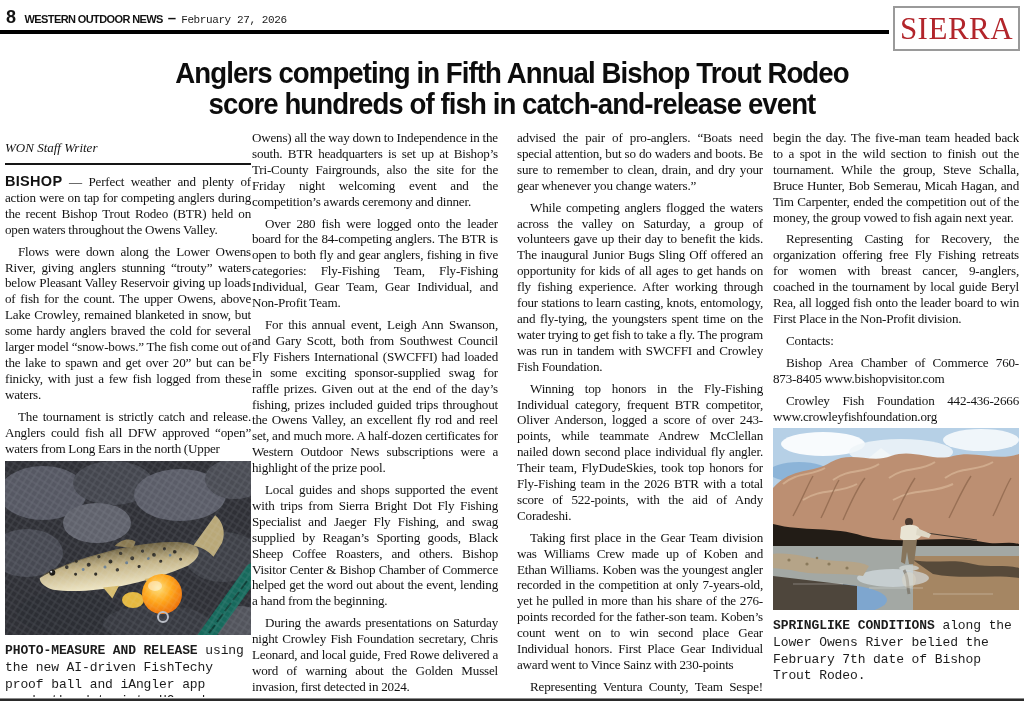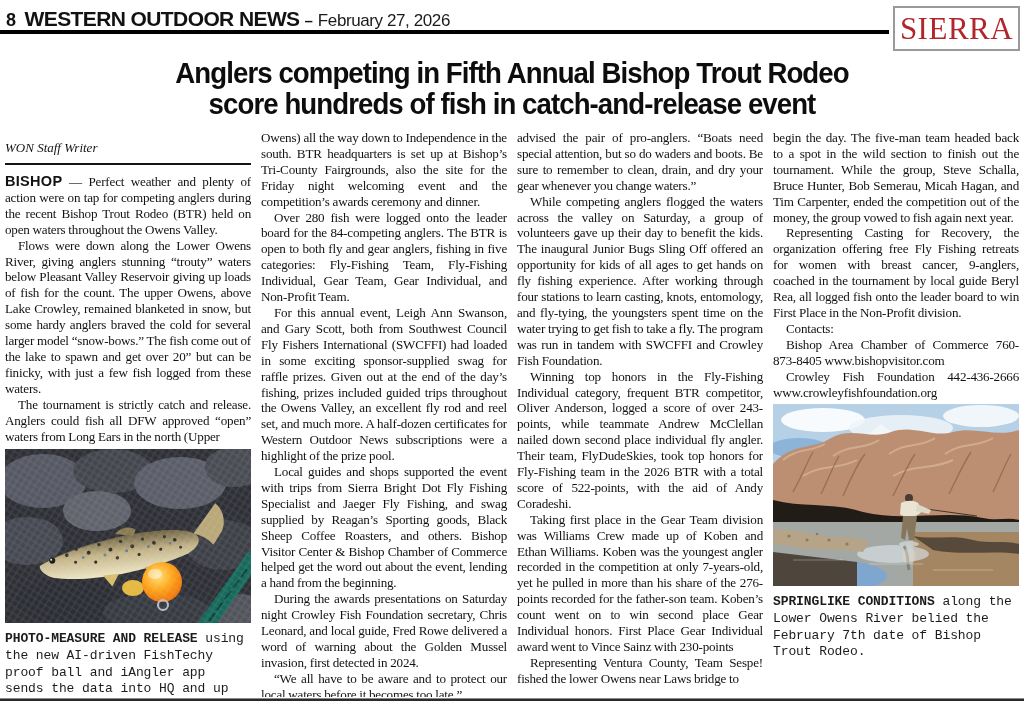--- a/index.html
+++ b/index.html
@@ -2,43 +2,43 @@
 <html lang="en"><head>
 <meta charset="utf-8">
 <style>
   html,body{margin:0;padding:0;background:#e8e8e8;}
   .page{position:relative;width:1024px;height:706px;background:#ffffff;overflow:hidden;
         font-family:"Liberation Serif",serif;color:#121212;}
   
   .masthead{position:absolute;top:7px;left:6px;display:flex;align-items:baseline;
             font-family:"Liberation Sans",sans-serif;white-space:nowrap;}
   .pagenum{font-size:18px;font-weight:bold;letter-spacing:-0.5px;margin-right:9px;}
-  .pub{font-size:21px;font-weight:bold;letter-spacing:-0.6px;}
+  .pub{font-size:11px;font-weight:bold;letter-spacing:-0.6px;}
   .mast-dash{font-size:15px;font-weight:bold;margin:0 5px;}
-  .mast-date{font-size:17px;letter-spacing:-0.4px;color:#1a1a1a;}
+  .mast-date{font-size:11px;letter-spacing:-0.4px;color:#1a1a1a;font-family:Liberation Mono, monospace;}
   .header-rule{position:absolute;top:30px;left:0;width:889px;height:4px;background:#000;}
   .logo-box{position:absolute;top:6px;left:893px;width:127px;height:45px;border:2px solid #9a9a9a;
             background:#fff;display:flex;align-items:center;justify-content:center;box-sizing:border-box;}
   .logo-text{font-family:"Liberation Serif",serif;font-weight:normal;font-size:31px;
              color:#b2252b;letter-spacing:0.5px;line-height:1;}
   
   .headline{position:absolute;top:57px;left:0;width:1024px;text-align:center;
             font-family:"Liberation Sans",sans-serif;font-weight:bold;color:#0d0d0d;
             font-size:30px;line-height:31px;letter-spacing:-1px;
             transform:scaleX(0.92);transform-origin:center;}
   
   .col{position:absolute;top:130px;width:246px;height:567px;overflow:hidden;text-align:justify;}
-  .col-1{left:5px;}.col-2{left:261px;}.col-3{left:517px;}.col-4{left:773px;}
+  .col-1{left:5px;}.col-2{left:252px;}.col-3{left:517px;}.col-4{left:773px;}
   .byline-name{font-family:"Liberation Sans",sans-serif;font-weight:bold;font-size:15px;
                letter-spacing:0.4px;text-align:left;}
   .byline-title{font-style:italic;font-size:13px;margin-top:10px;text-align:left;}
   .byline-rule{height:2px;background:#151515;margin:7px 0 9px 0;}
   .body-p{margin:0;font-size:13.1px;line-height:15.9px;letter-spacing:-0.2px;
           hyphens:auto;-webkit-hyphens:auto;word-spacing:-0.2px;}
-  .indent{text-indent:13px;}
+  .indent{text-indent:13px;margin-top:6px;}
   .lede{font-family:"Liberation Sans",sans-serif;font-weight:bold;font-size:14.5px;
         letter-spacing:0.3px;}
   
   .photo{display:block;}
   .photo-1{width:246px;height:174px;margin-top:5px;}
   .photo-2{width:246px;height:182px;margin-top:4px;}
   .caption{font-family:Liberation Mono, monospace;font-size:13px;line-height:16.6px;
            letter-spacing:-0.1px;text-align:left;margin-top:8px;color:#1c1c1c;}
   .cap-lead{font-weight:bold;}
   .bottom-rule{position:absolute;top:698px;left:0;width:1024px;height:2px;background:#2a2a2a;

